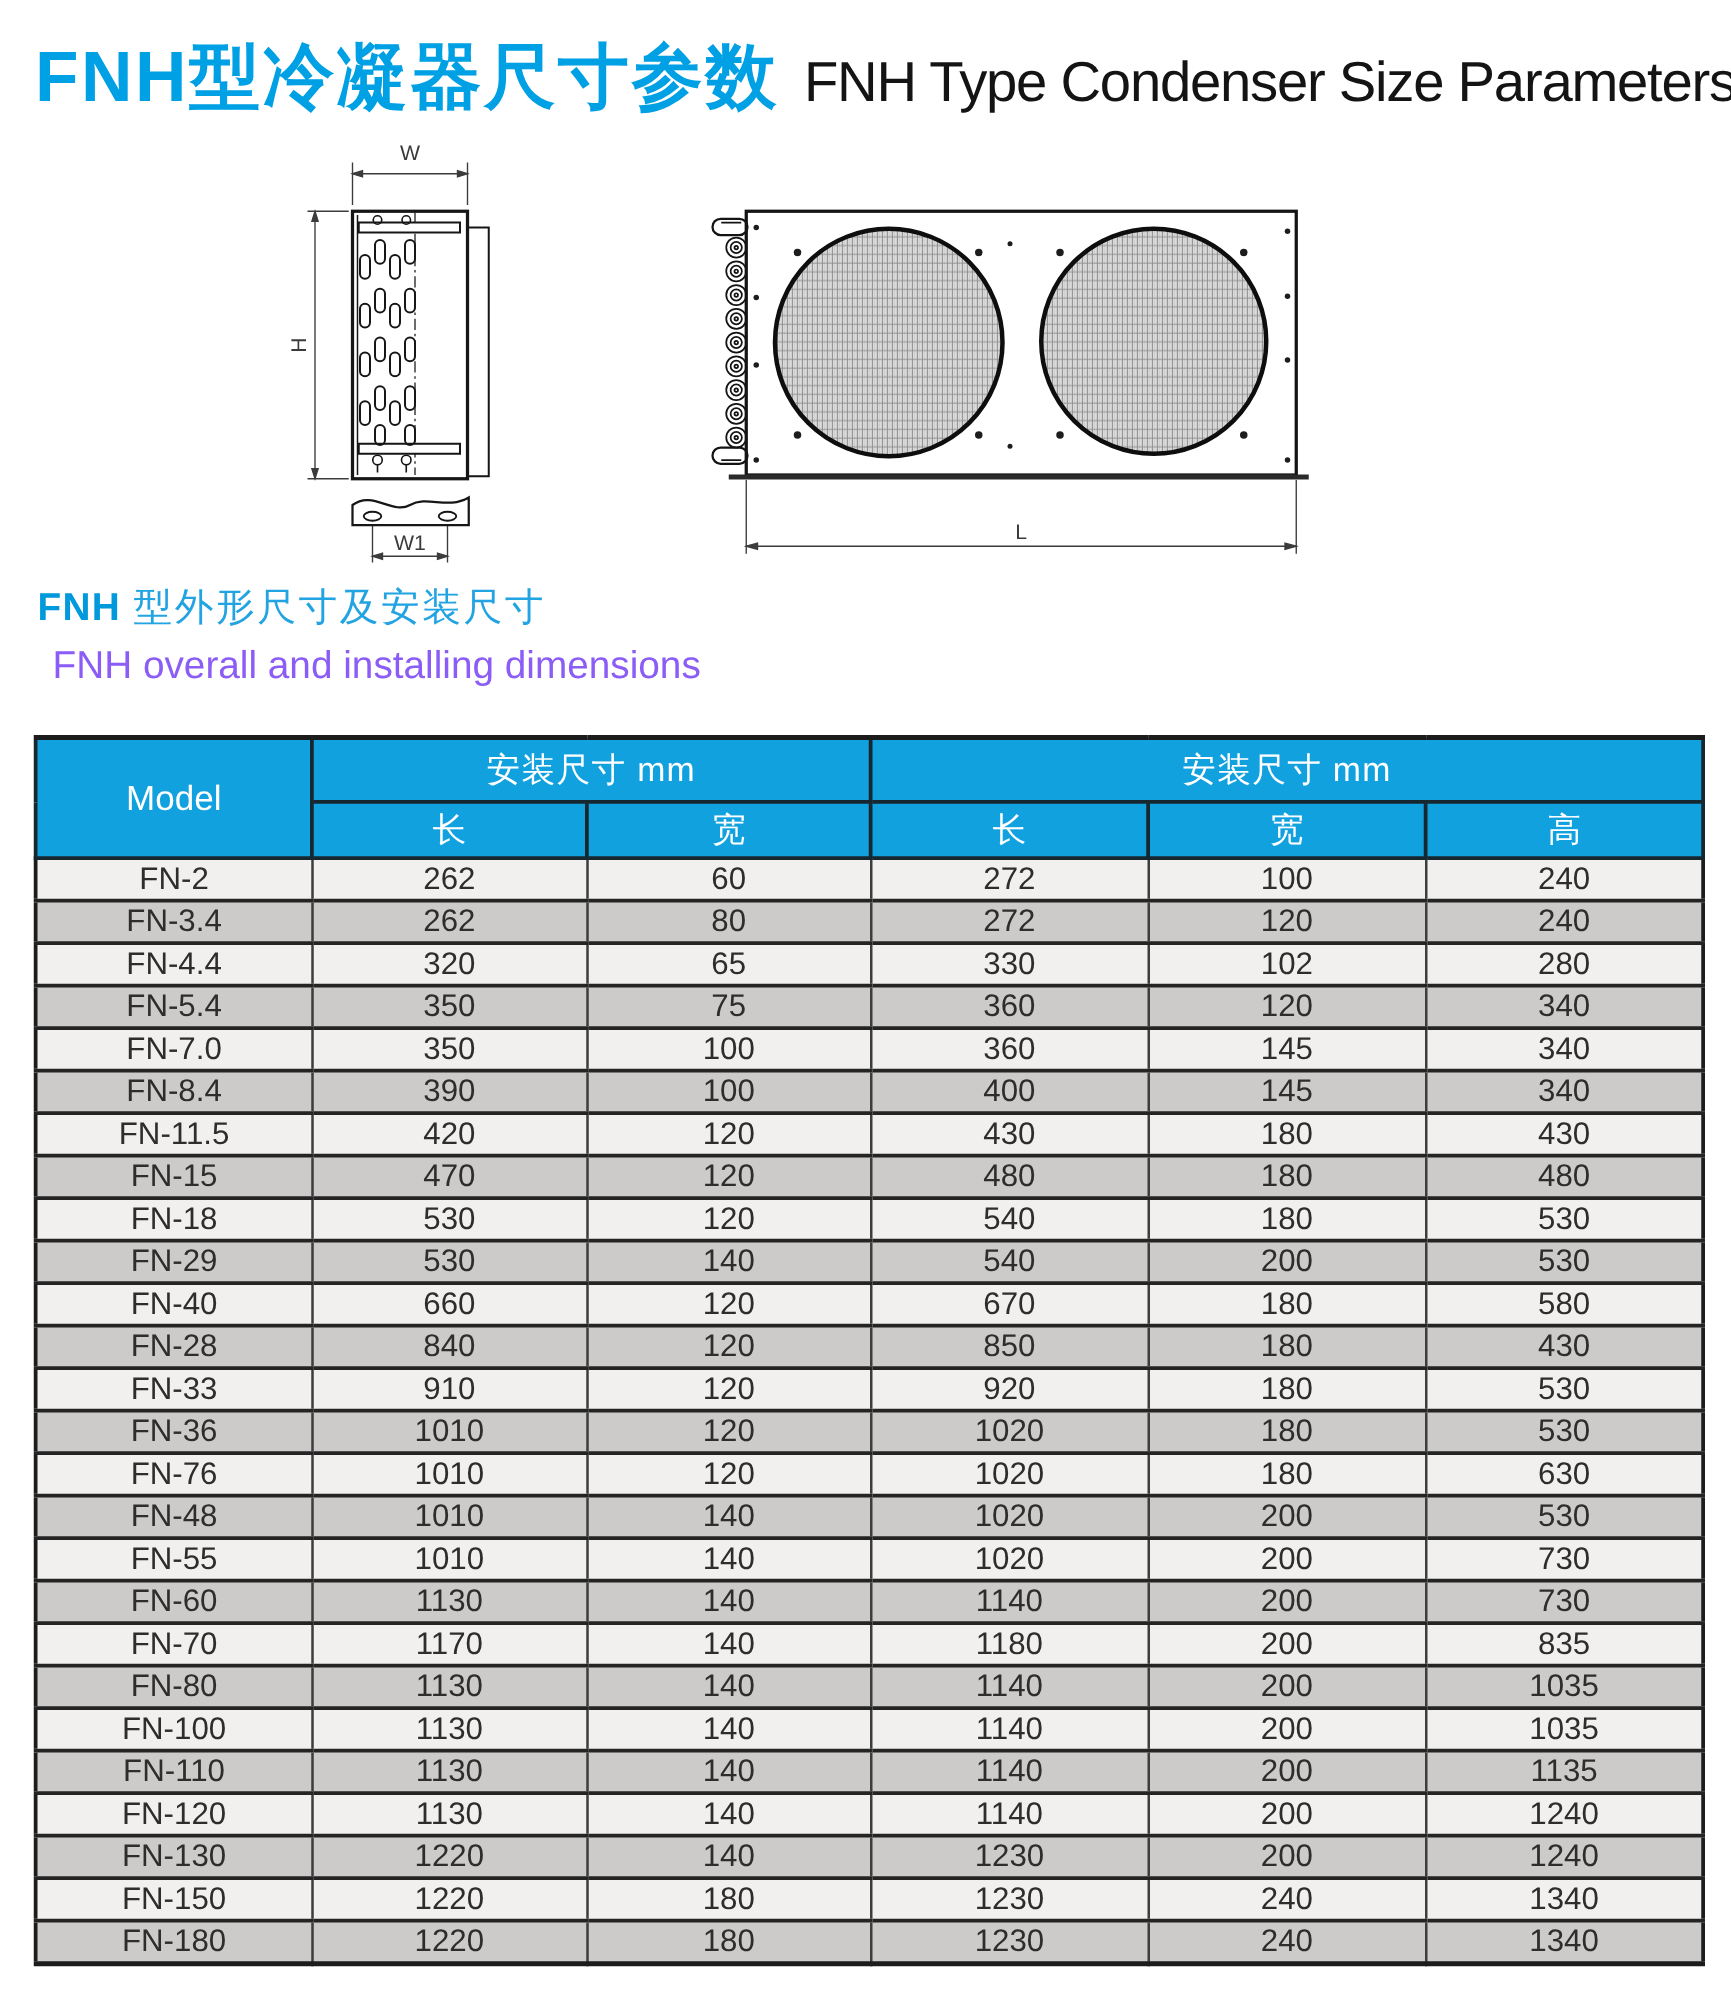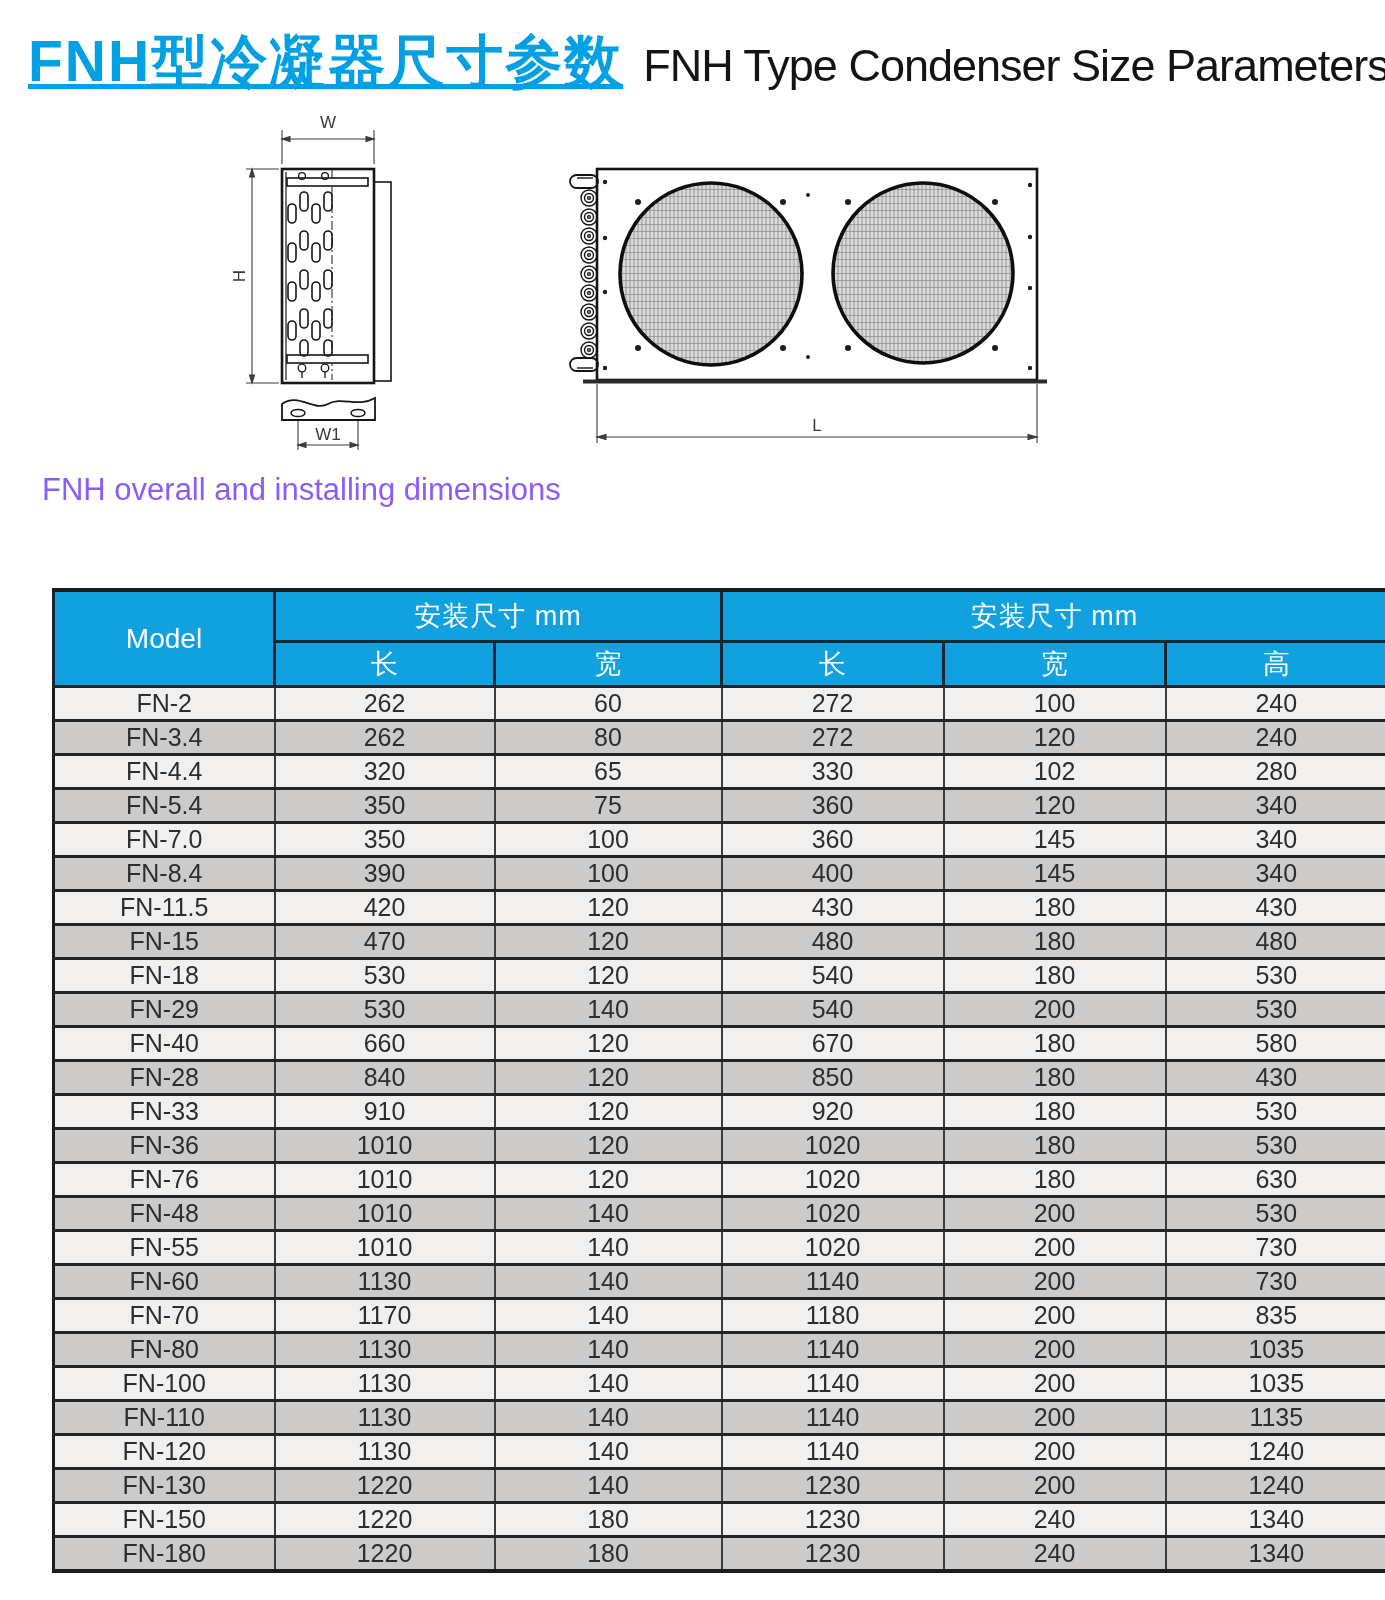--- a/index.html
+++ b/index.html
@@ -1,37 +1,37 @@
 <!DOCTYPE html>
 <html><head>
 <meta charset="utf-8">
 <style>
   html,body{margin:0;padding:0;background:#ffffff;}
   body{width:1385px;height:1600px;position:relative;overflow:hidden;
        font-family:"Liberation Sans","DejaVu Sans",sans-serif;color:#1a1a1a;}
 
   
   .title-row{position:absolute;left:28px;top:24px;white-space:nowrap;}
-  .title-zh{font-size:57px;font-weight:800;color:#00a0e4;letter-spacing:2px;text-decoration:underline;}
+  .title-zh{font-size:57px;font-weight:800;color:#00a0e4;letter-spacing:2px;}
   .title-en{font-size:45px;font-weight:400;color:#141414;margin-left:20px;letter-spacing:-1px;}
 
   
   .drawing{position:absolute;}
   #side-view{left:232px;top:112px;}
   #front-view{left:553px;top:138px;}
   .dim-text{font-size:17px;fill:#3a3a3a;font-family:"Liberation Sans",sans-serif;}
 
   
   .subtitle{position:absolute;left:30px;top:465px;}
   .sub-zh{font-size:31px;color:#22a3e2;letter-spacing:2px;}
   .sub-zh .fnh{font-weight:800;color:#0099dc;letter-spacing:1px;margin-right:10px;}
   .sub-en{font-size:31px;color:#8b5cf6;margin-top:7px;letter-spacing:0px;margin-left:12px;}
 
   
-  .table-wrap{position:absolute;left:27px;top:588px;width:1334px;margin-left:25px;}
+  .table-wrap{position:absolute;left:27px;top:588px;width:1334px;}
   table{border-collapse:collapse;table-layout:fixed;width:100%;}
   table{border:3px solid #1c1c1c;border-top-width:4px;border-bottom-width:4px;}
   thead th{background:#12a1df;color:#ffffff;font-weight:400;
            border:3px solid #17272f;text-align:center;}
   th.group{height:46px;font-size:27px;letter-spacing:1px;}
   th.model{font-size:28px;}
   th.sub{height:40px;font-size:27px;}
   tbody td{text-align:center;font-size:25px;color:#2d2d2d;height:31px;
            line-height:31px;padding:0;
            border-left:2px solid #3d3d3d;border-right:2px solid #3d3d3d;
@@ -200,20 +200,21 @@
     <line x1="44" y1="246" x2="44" y2="305"></line>
       <line x1="484" y1="246" x2="484" y2="305"></line>
     <line x1="44" y1="299" x2="484" y2="299"></line>
     <polygon points="44,299 53,296.5 53,301.5" fill="#3c3c3c"></polygon>
     <polygon points="484,299 475,296.5 475,301.5" fill="#3c3c3c"></polygon>
   </g>
   <text class="dim-text" x="264" y="293" text-anchor="middle" font-size="19">L</text>
 </svg>
 
 <div class="subtitle">
+  <div class="sub-zh"><span class="fnh">FNH</span><span>型外形尺寸及安装尺寸</span></div>
   <div class="sub-en">FNH overall and installing dimensions</div>
 </div>
 
 <div class="table-wrap">
   <table>
     <colgroup>
       <col style="width:221px">
         <col style="width:220px">
         <col style="width:227px">
       <col style="width:222px">

